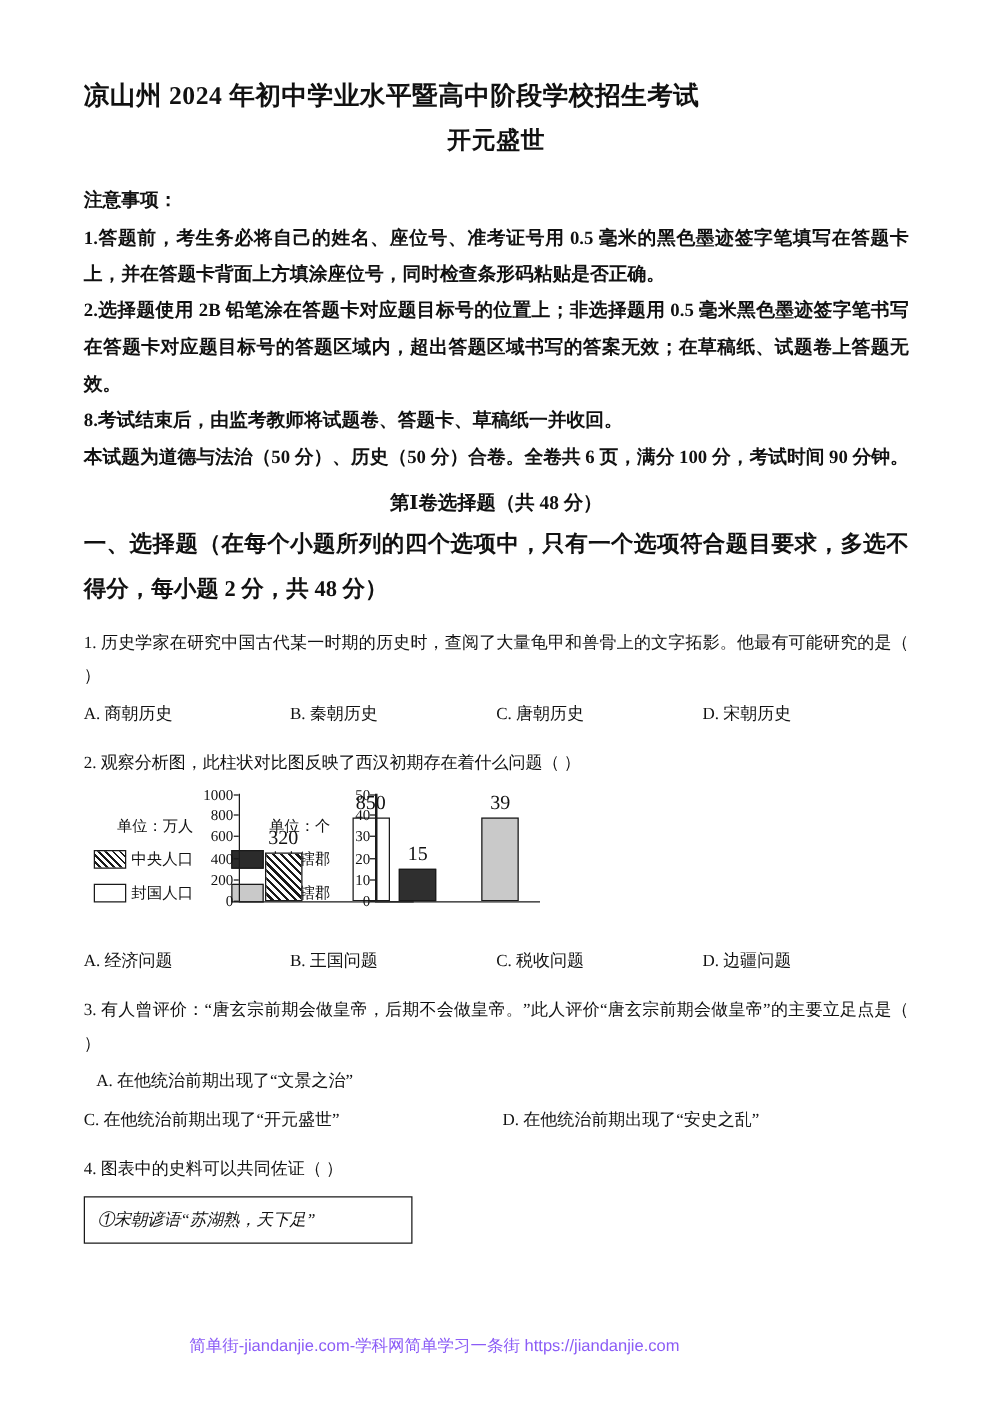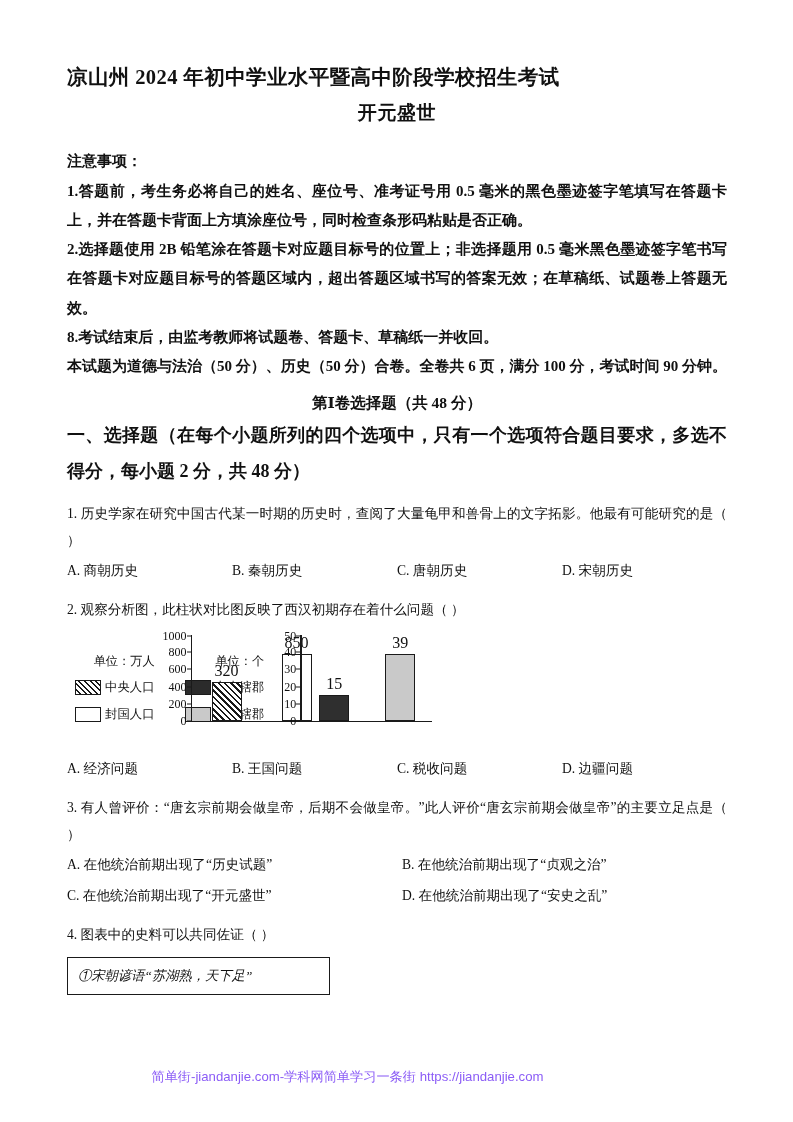--- a/index.html
+++ b/index.html
@@ -397,22 +397,21 @@
         <div class="opt">A. 经济问题</div>
         <div class="opt">B. 王国问题</div>
         <div class="opt">C. 税收问题</div>
         <div class="opt">D. 边疆问题</div>
       </div>
     </div>
 
     <div class="q-block">
       <p class="q-stem">3. 有人曾评价：“唐玄宗前期会做皇帝，后期不会做皇帝。”此人评价“唐玄宗前期会做皇帝”的主要立足点是（    ）</p>
       <div class="opts-row two">
-        <div class="opt">A. 在他统治前期出现了“历史试题”</div>
-        <div class="opt">B. 在他统治前期出现了“贞观之治”</div>
+        <div class="opt">A. 在他统治前期出现了“文景之治”</div>
       </div>
       <div class="opts-row two">
         <div class="opt">C. 在他统治前期出现了“开元盛世”</div>
         <div class="opt">D. 在他统治前期出现了“安史之乱”</div>
       </div>
     </div>
 
     <div class="q-block">
       <p class="q-stem">4. 图表中的史料可以共同佐证（    ）</p>
       <div class="evidence-box">

